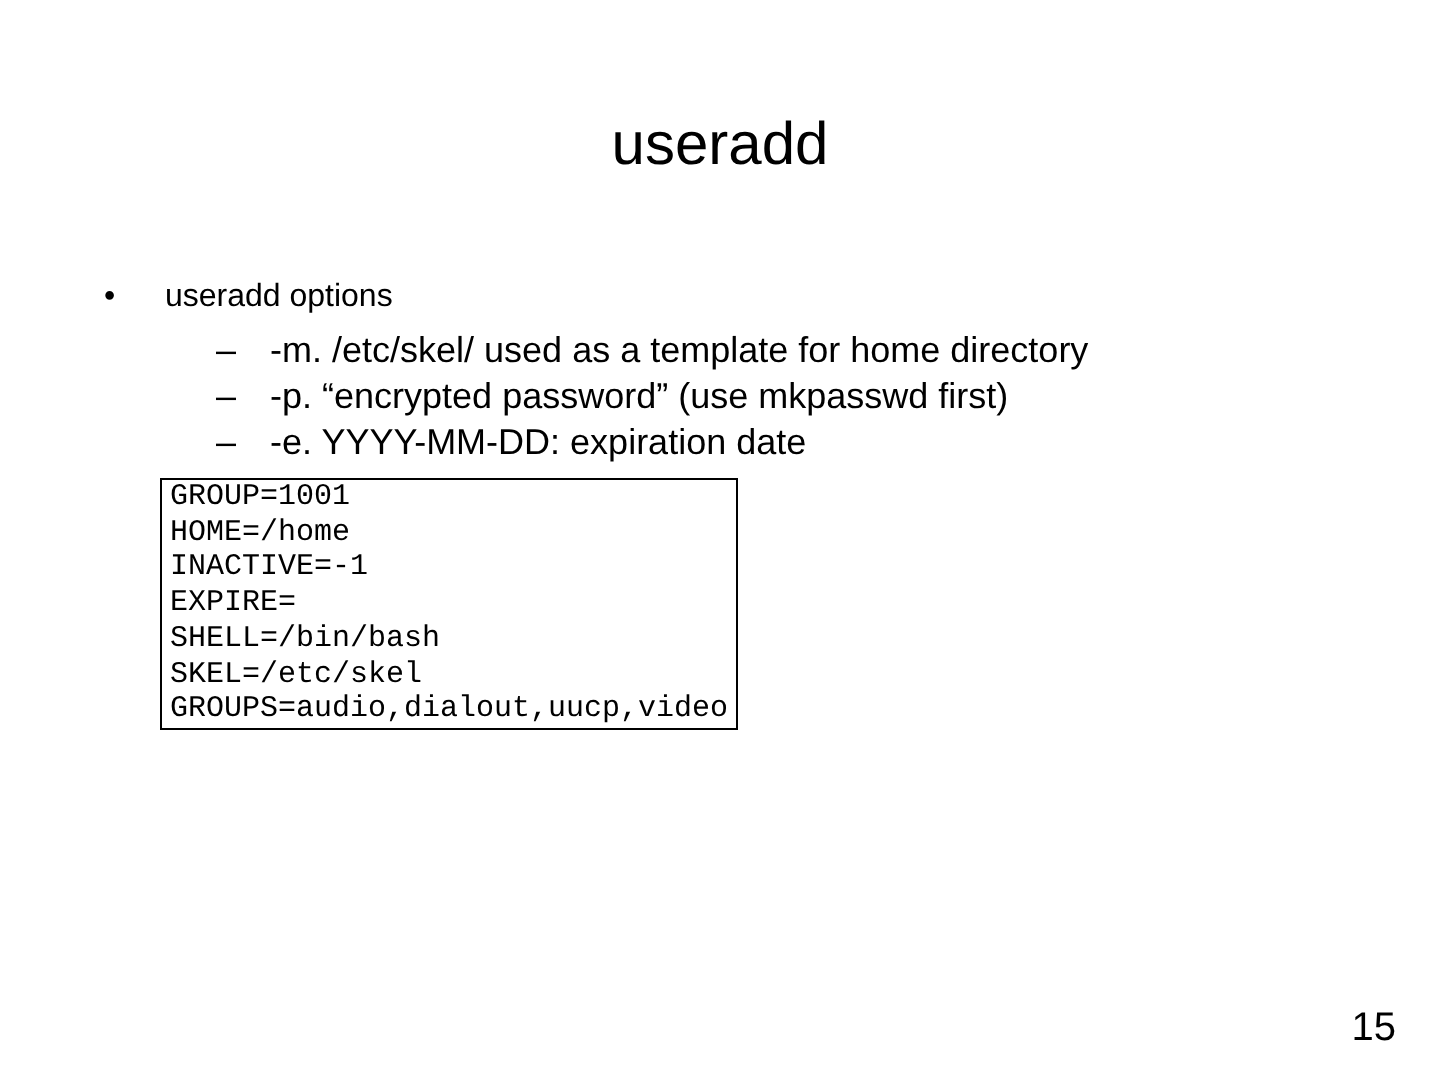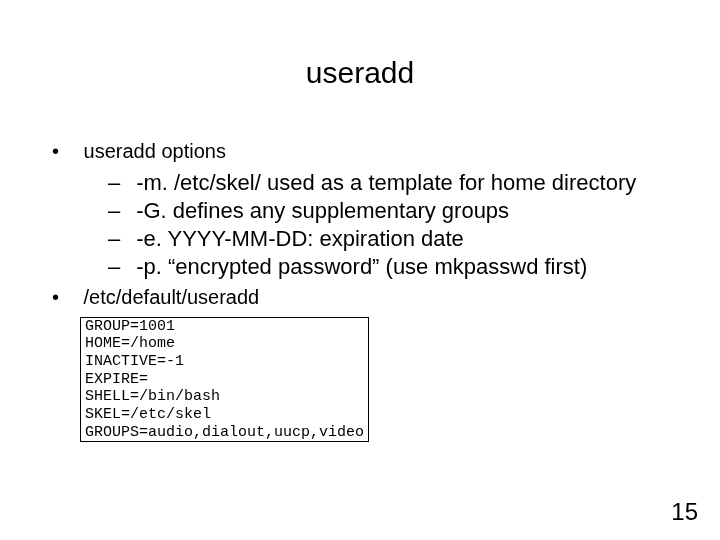--- a/index.html
+++ b/index.html
@@ -28,35 +28,35 @@
     font-size: 30px;
     font-weight: 400;
   }
   .body {
     position: absolute;
     top: 140px;
     left: 54px;
     right: 40px;
   }
   .b1 {
-    font-size: 20px;
+    font-size: 16px;
     margin: 0 0 6px 0;
   }
   .b1::before {
     content: "•";
     display: inline-block;
     width: 26px;
     margin-left: -2px;
   }
   .sub-list {
     margin: 0 0 4px 0;
     padding-left: 54px;
   }
   .b2 {
-    font-size: 22px;
+    font-size: 18px;
     line-height: 1.28;
   }
   .b2::before {
     content: "–";
     display: inline-block;
     width: 22px;
   }
   .italic { font-style: italic; }
   .code-box {
     margin-left: 26px;
@@ -66,21 +66,21 @@
     font-family: "Courier New", Courier, monospace;
     font-size: 15px;
     line-height: 1.18;
     display: inline-block;
     white-space: pre;
   }
   .page-num {
     position: absolute;
     right: 22px;
     bottom: 14px;
-    font-size: 24px;
+    font-size: 20px;
     margin-left: 44px;
   }
 </style>
 </head>
 <body>
 
 <div class="slide">
 
   <div class="title">useradd</div>
 
@@ -88,33 +88,27 @@
 
     <div class="b1">
       <span>useradd options</span>
     </div>
 
     <div class="sub-list">
       <div class="b2">
         <span>-m. /etc/skel/ used as a template for home directory</span>
       </div>
       <div class="b2">
-        <span>-G. defines any supplementary groups</span>
+        <span>-p. “encrypted password” (use mkpasswd first)</span>
       </div>
       <div class="b2">
         <span>-e. YYYY-MM-DD: expiration date</span>
       </div>
-      <div class="b2">
-        <span>-p. “encrypted password” (use mkpasswd first)</span>
-      </div>
     </div>
 
-    <div class="b1">
-      <span>/etc/default/useradd</span>
-    </div>
 
     <div class="code-box">GROUP=1001
 HOME=/home
 INACTIVE=-1
 EXPIRE=
 SHELL=/bin/bash
 SKEL=/etc/skel
 GROUPS=audio,dialout,uucp,video</div>
 
   </div>

